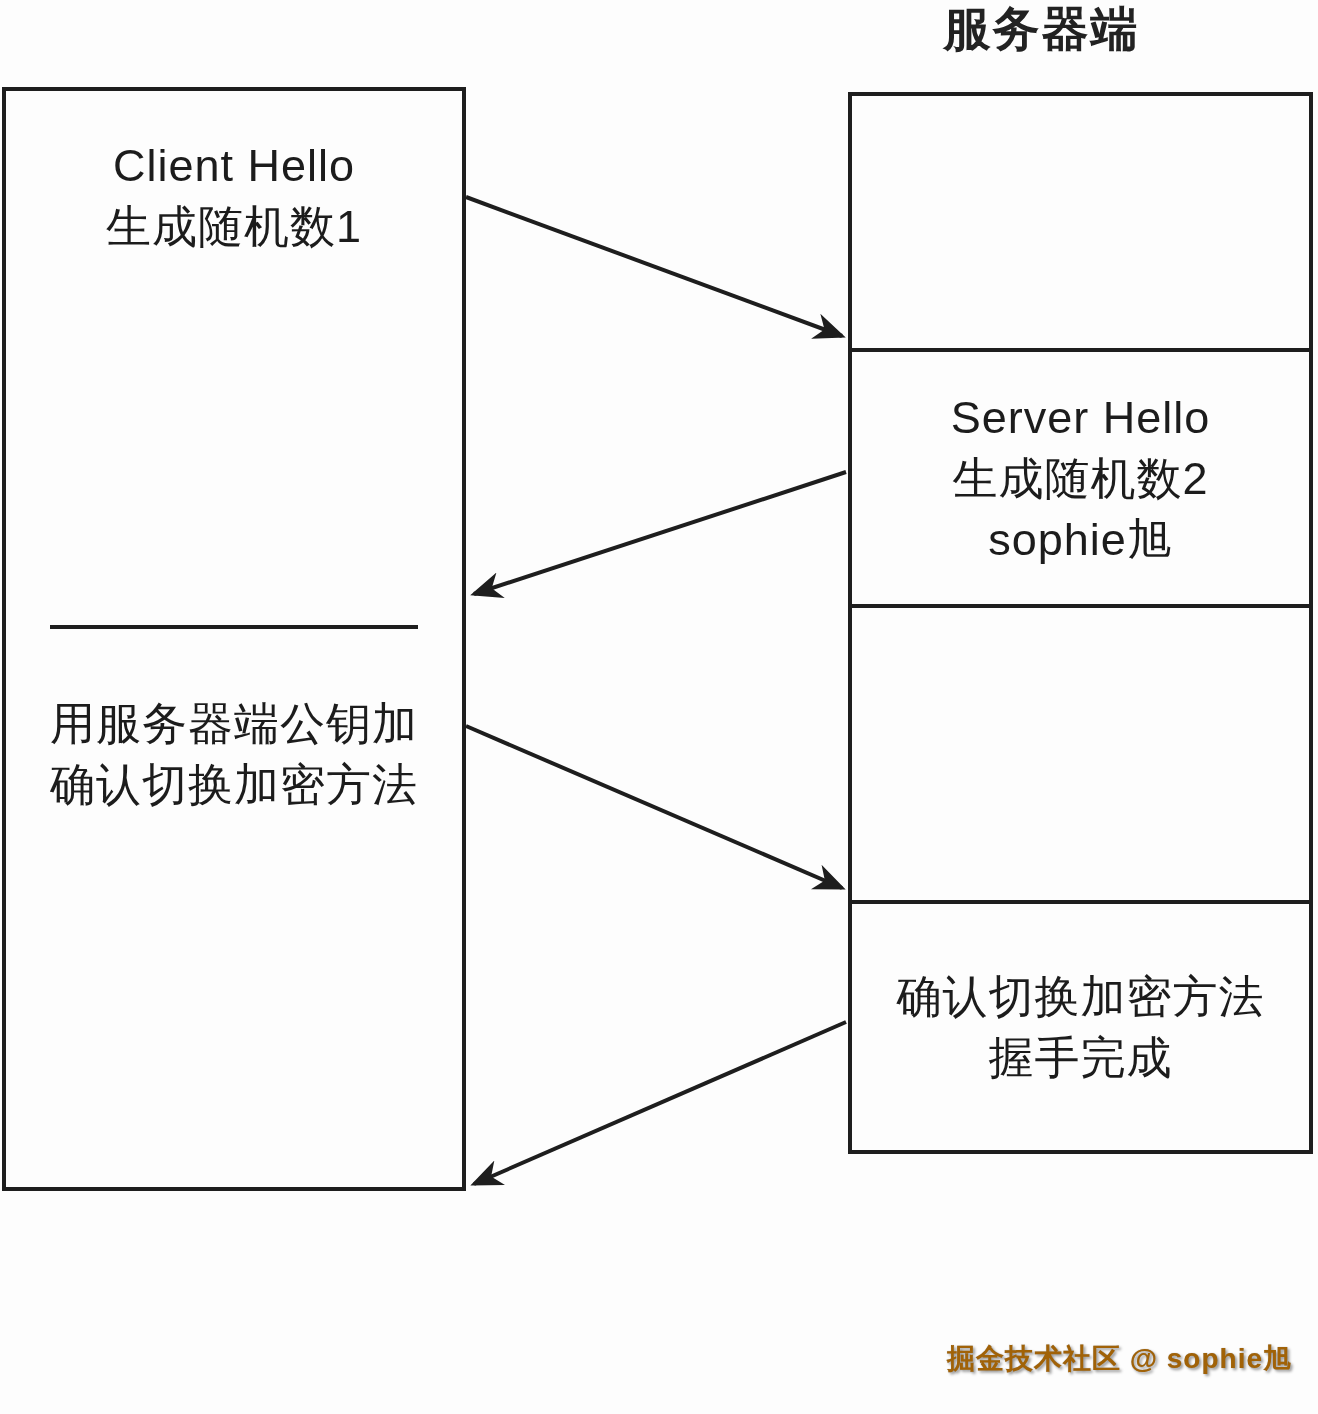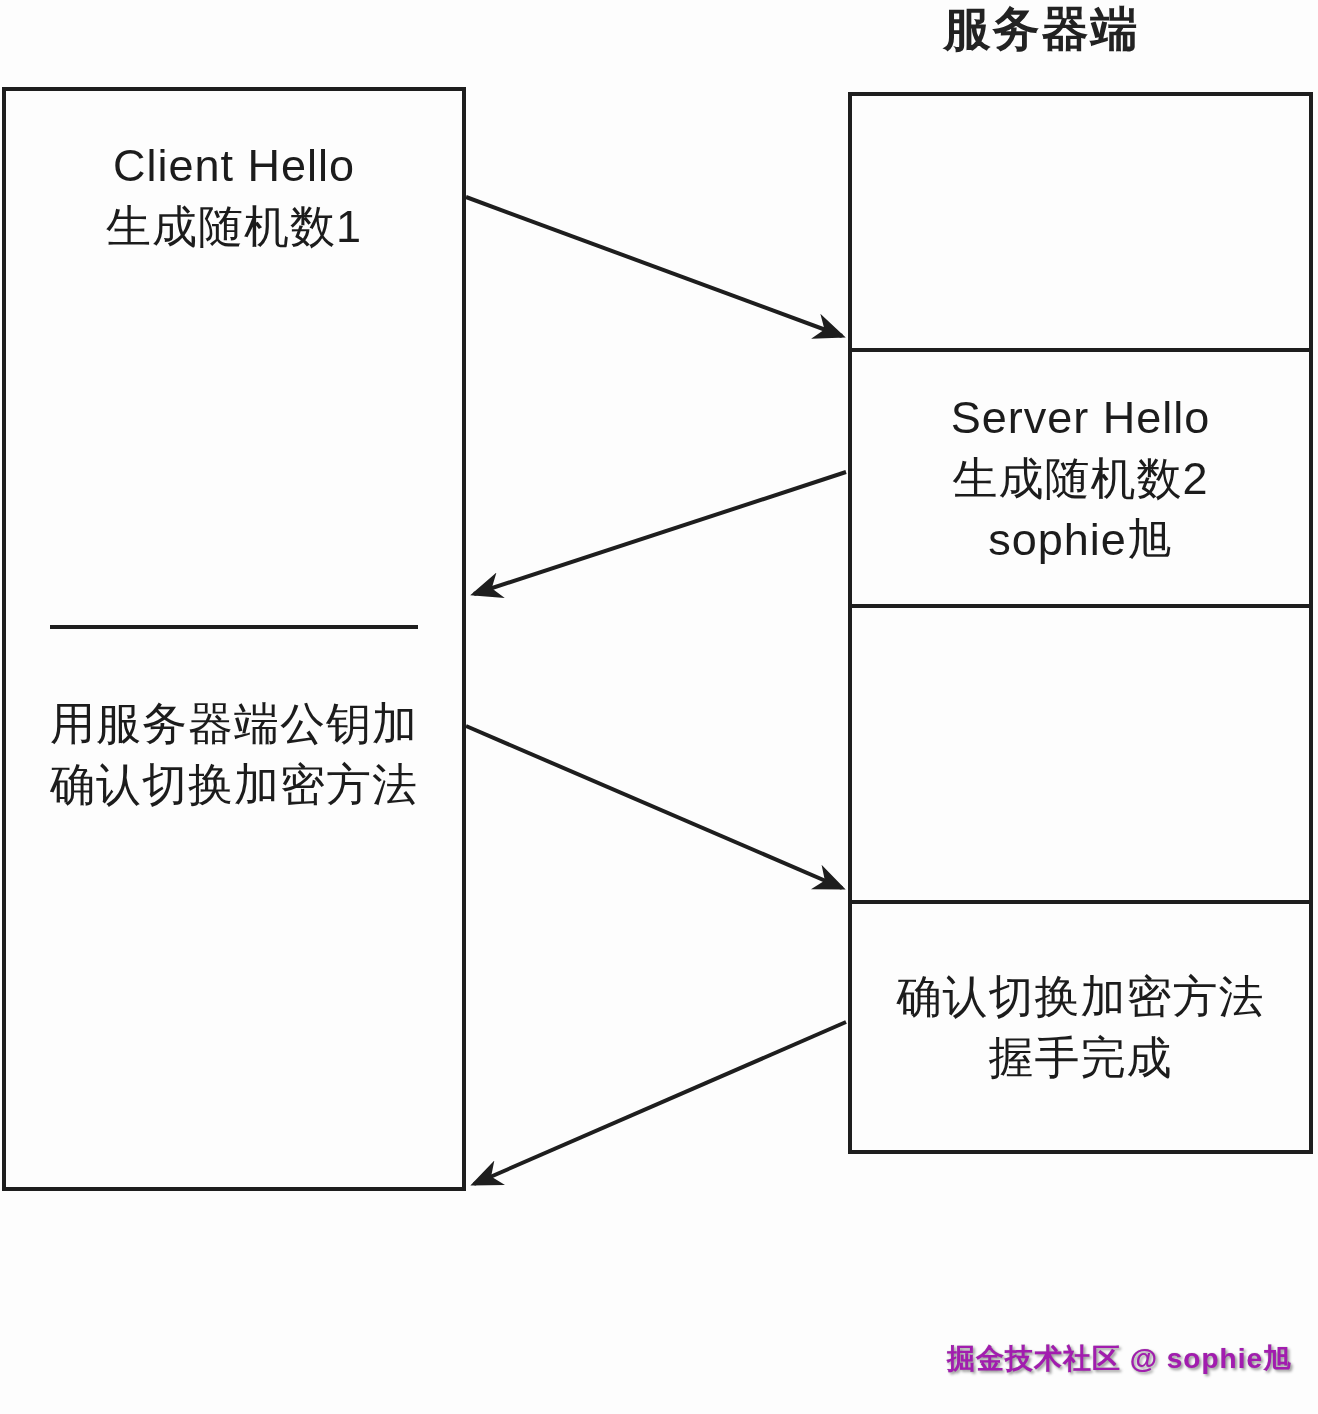--- a/index.html
+++ b/index.html
@@ -97,21 +97,21 @@
     font-weight: 500;
   }
 
   .watermark {
     position: absolute;
     right: 26px;
     top: 1340px;
     font-size: 28px;
     font-weight: 600;
     letter-spacing: 1px;
-    color: #a21caf;
+    color: #a16207;
     text-shadow: 2px 2px 3px #949494, 0 0 1px #ababab;
     white-space: nowrap;
   }
 </style>
 </head>
 <body>
 
 <div class="stage">
 
 

